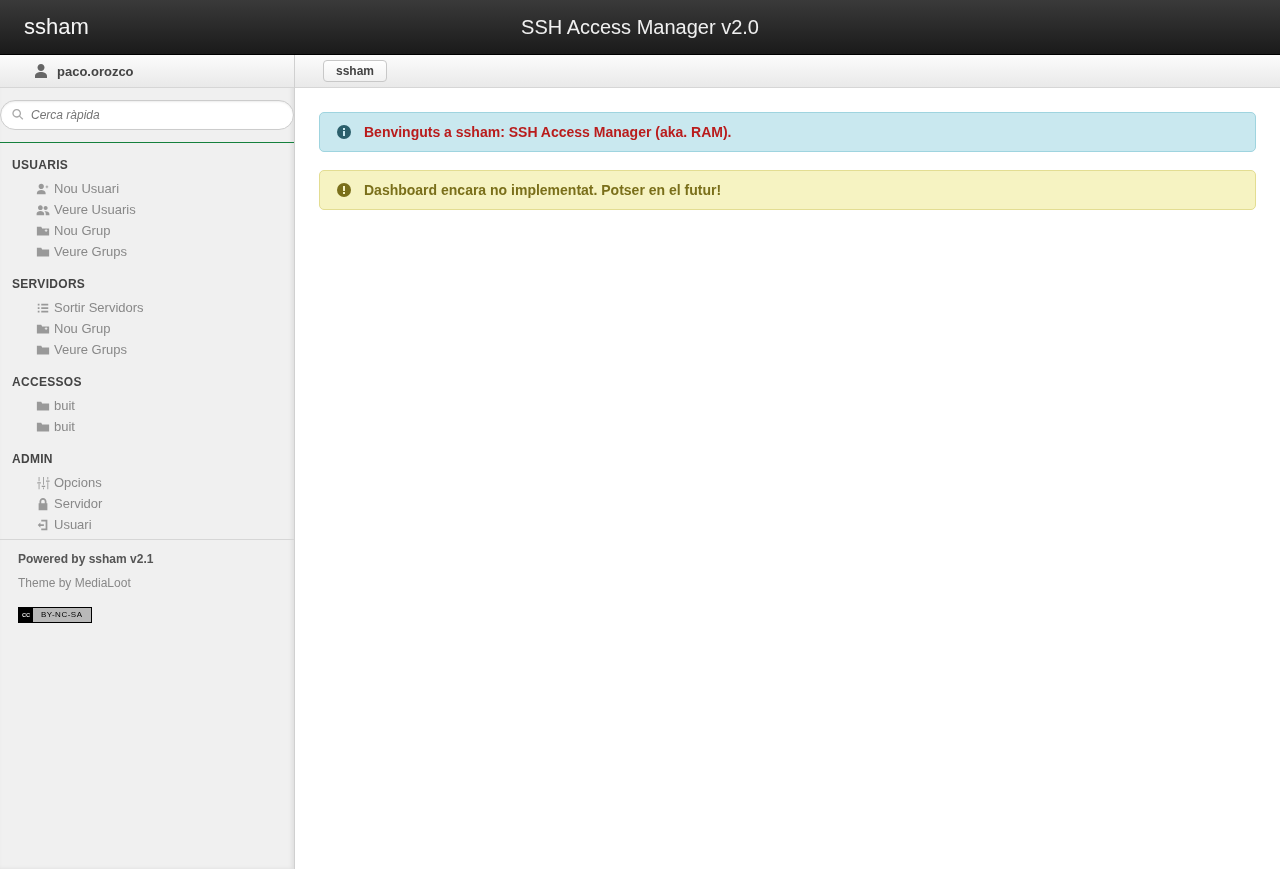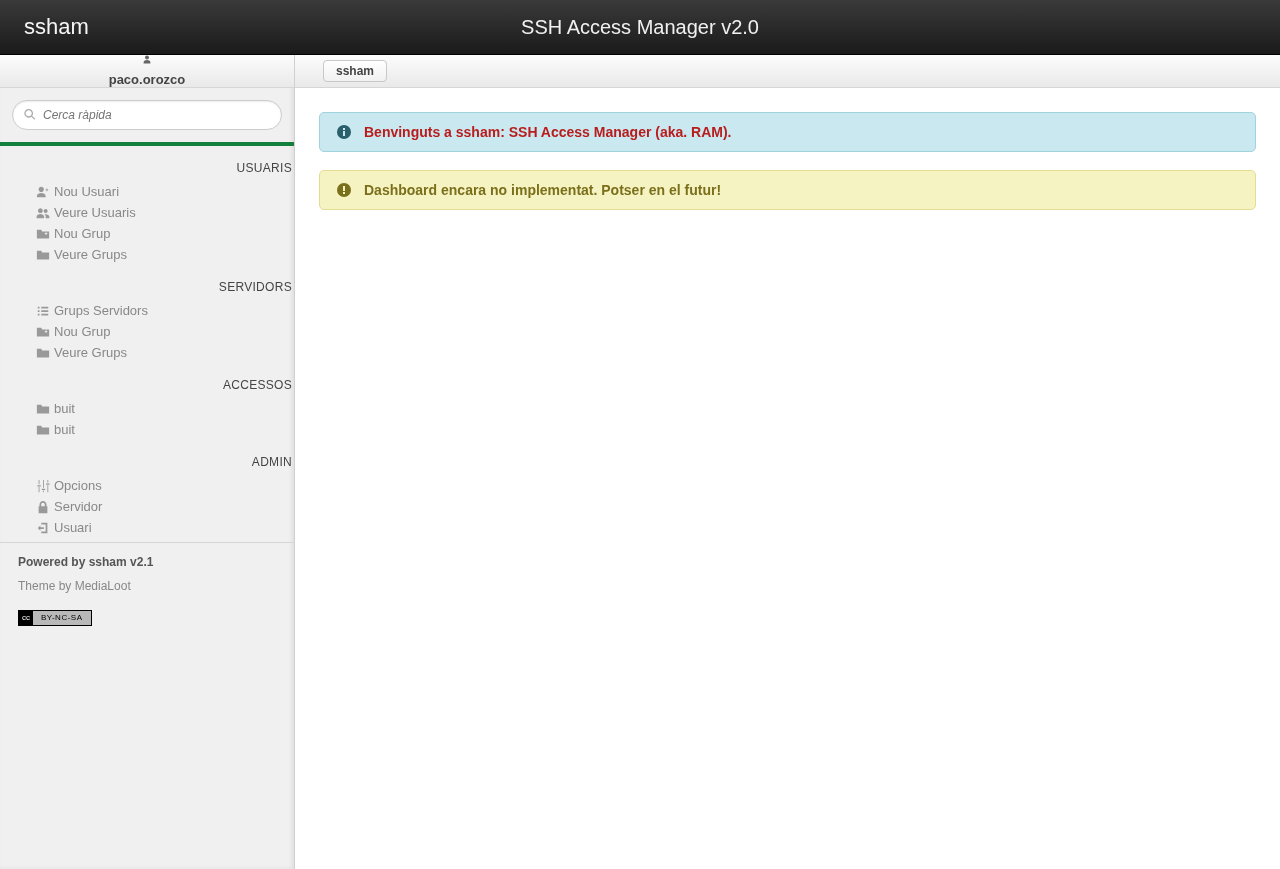--- a/index.html
+++ b/index.html
@@ -9,33 +9,33 @@
 .topbar { height:55px; background:linear-gradient(#3a3a3a,#1a1a1a); display:flex; align-items:center; position:relative; border-bottom:1px solid #000; }
 .topbar .brand { color:#f5f5f5; font-size:22px; font-weight:500; padding:0 24px; width:295px; }
 .topbar .title { color:#f0f0f0; font-size:20px; position:absolute; left:50%; transform:translateX(-50%); }
 
 
 .wrapper { display:flex; height:calc(869px - 55px); }
 .sidebar { width:295px; background:#f0f0f0; border-right:1px solid #d0d0d0; display:flex; flex-direction:column; box-shadow:inset -2px 0 4px rgba(0,0,0,.08); }
 .main { flex:1; display:flex; flex-direction:column; }
 
 
-.userrow { height:33px; background:linear-gradient(#fcfcfc,#e9e9e9); border-bottom:1px solid #d6d6d6; display:flex; align-items:center; padding:0 12px; gap:8px;flex-direction:column; }
+.userrow { height:33px; background:linear-gradient(#fcfcfc,#e9e9e9); border-bottom:1px solid #d6d6d6; display:flex; align-items:center; padding:0 33px; gap:8px; }
 .userrow svg { width:16px; height:16px; fill:#666; }
 .userrow span { font-weight:600; color:#444; font-size:13px; }
 
 
-.searchwrap { padding:12px 12px; border-bottom:4px solid #15803d; }
+.searchwrap { padding:12px 0; border-bottom:1px solid #15803d; }
 .searchbox { display:flex; align-items:center; background:#fff; border:1px solid #ccc; border-radius:16px; height:30px; padding:0 10px; box-shadow:inset 0 1px 2px rgba(0,0,0,.08); }
 .searchbox svg { width:14px; height:14px; fill:#aaa; margin-right:6px; }
 .searchbox input { border:0; outline:0; flex:1; font-size:12px; font-style:italic; color:#999; background:transparent; }
 
 
 .nav { padding-bottom:4px; border-bottom:1px solid #d6d6d6; }
-.navhead { font-weight:400; font-size:12px; color:#444; letter-spacing:.3px; padding:15px 2px 6px;text-align:right; }
+.navhead { font-weight:700; font-size:12px; color:#444; letter-spacing:.3px; padding:15px 12px 6px; }
 .navitem { display:flex; align-items:center; gap:4px; padding:3px 18px 3px 36px; color:#888; cursor:pointer; }
 .navitem svg { width:14px; height:14px; fill:#999; flex-shrink:0; }
 .navitem span { font-size:13px; }
 
 
 .sidefoot { padding:12px 18px; font-size:12px; color:#555; }
 .sidefoot .pow { font-weight:700; margin-bottom:10px; }
 .sidefoot .theme { color:#888; margin-bottom:16px; }
 .cc { display:inline-flex; align-items:flex-start; border:1px solid #000; height:16px; font-size:8px; font-family:Arial,sans-serif; }
 .cc .l { background:#000; color:#fff; padding:0 3px; display:flex; align-items:center; height:100%; }
@@ -152,21 +152,21 @@
           <svg viewBox="0 0 16 16">
             <use href="#ic-folder"></use>
           </svg>
           <span>Veure Grups</span>
         </div>
         <div class="navhead">SERVIDORS</div>
         <div class="navitem">
           <svg viewBox="0 0 16 16">
             <use href="#ic-list"></use>
           </svg>
-          <span>Grups Servidors</span>
+          <span>Sortir Servidors</span>
         </div>
         <div class="navitem">
           <svg viewBox="0 0 16 16">
             <use href="#ic-folder-plus"></use>
           </svg>
           <span>Nou Grup</span>
         </div>
         <div class="navitem">
           <svg viewBox="0 0 16 16">
             <use href="#ic-folder"></use>

